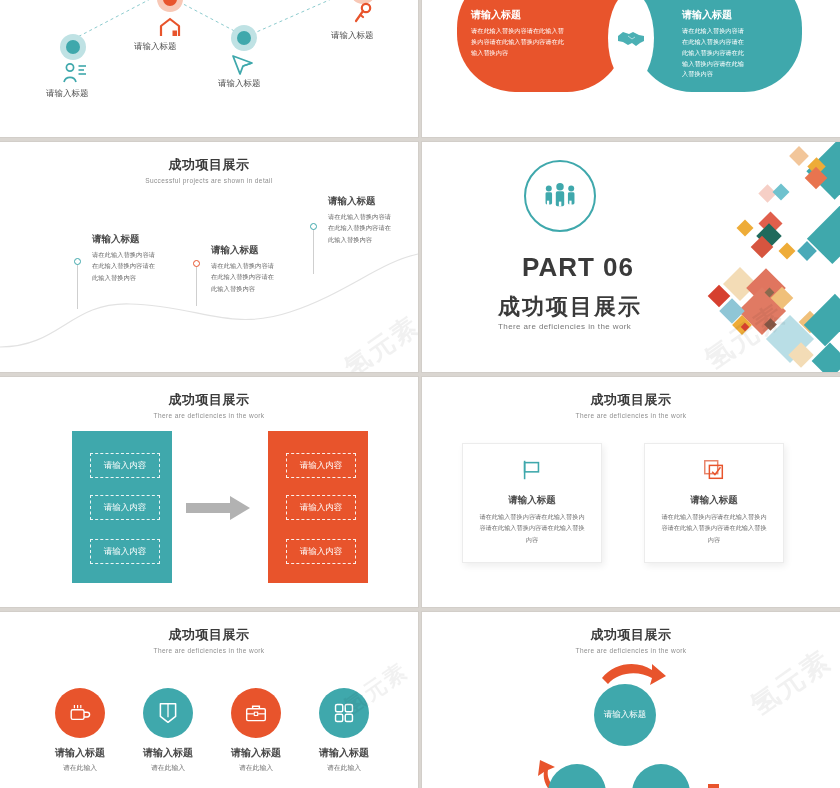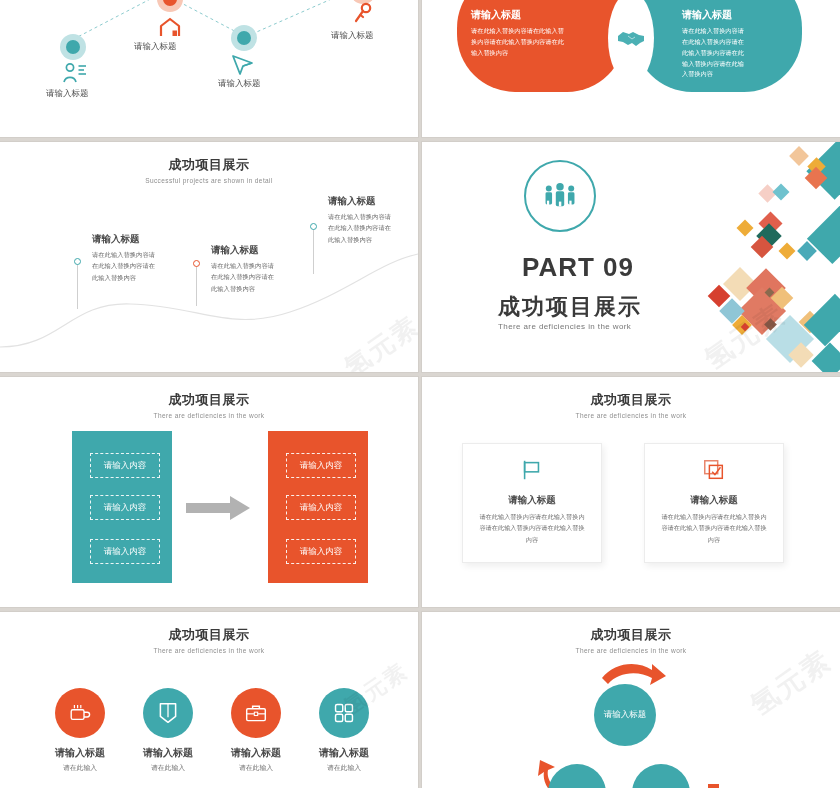--- a/index.html
+++ b/index.html
@@ -271,21 +271,21 @@
           <rect x="4.5" y="11" width="7" height="13" rx="1.6" fill="#3fa8ac"></rect>
         <circle cx="20" cy="5" r="4" fill="#3fa8ac"></circle>
           <rect x="15.5" y="10" width="9" height="16" rx="1.8" fill="#3fa8ac"></rect>
         <circle cx="32" cy="7" r="3.2" fill="#3fa8ac"></circle>
           <rect x="28.5" y="11" width="7" height="13" rx="1.6" fill="#3fa8ac"></rect>
         <rect x="6" y="20" width="2.4" height="5" fill="#ffffff"></rect>
         <rect x="18.8" y="21" width="2.6" height="5" fill="#ffffff"></rect>
         <rect x="30" y="20" width="2.4" height="5" fill="#ffffff"></rect>
       </svg>
     </div>
-    <div class="p3-num" style="left:100px;top:110px">PART 09</div>
+    <div class="p3-num" style="left:100px;top:110px">PART 06</div>
     <div class="p3-cn" style="left:76px;top:150px">成功项目展示</div>
     <div class="p3-en" style="left:76px;top:180px">There are deficiencies in the work</div>
 
     <div>
       <div class="sq" style="left:399px;top:-6px;width:40px;height:58px;background:#3fa8ac;transform:rotate(45deg)"></div>
       <div class="sq" style="left:388px;top:18px;width:13px;height:13px;background:#eeac38;transform:rotate(45deg)"></div>
       <div class="sq" style="left:386px;top:28px;width:16px;height:16px;background:#e8744f;transform:rotate(45deg)"></div>
       <div class="sq" style="left:370px;top:7px;width:14px;height:14px;background:#f2c69a;transform:rotate(45deg)"></div>
       <div class="sq" style="left:339px;top:45px;width:13px;height:13px;background:#f6cfc6;transform:rotate(45deg)"></div>
       <div class="sq" style="left:353px;top:44px;width:12px;height:12px;background:#6fc2ce;transform:rotate(45deg)"></div>

